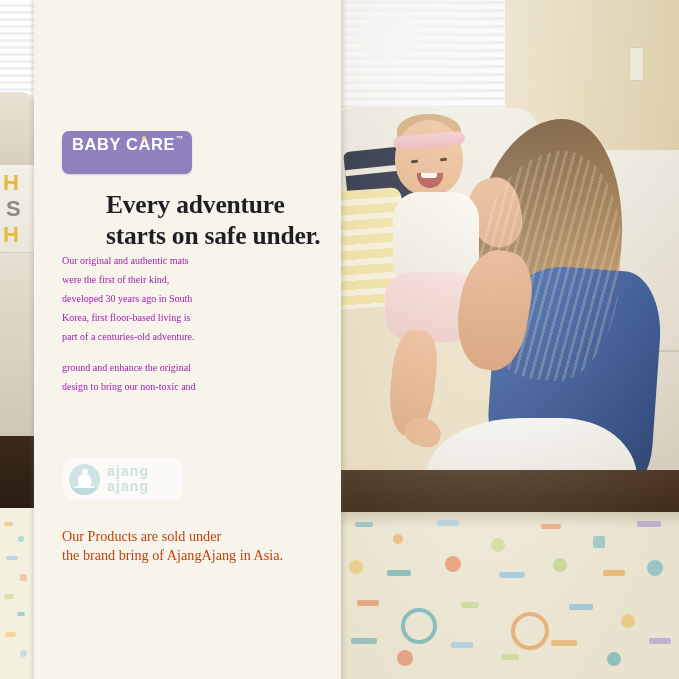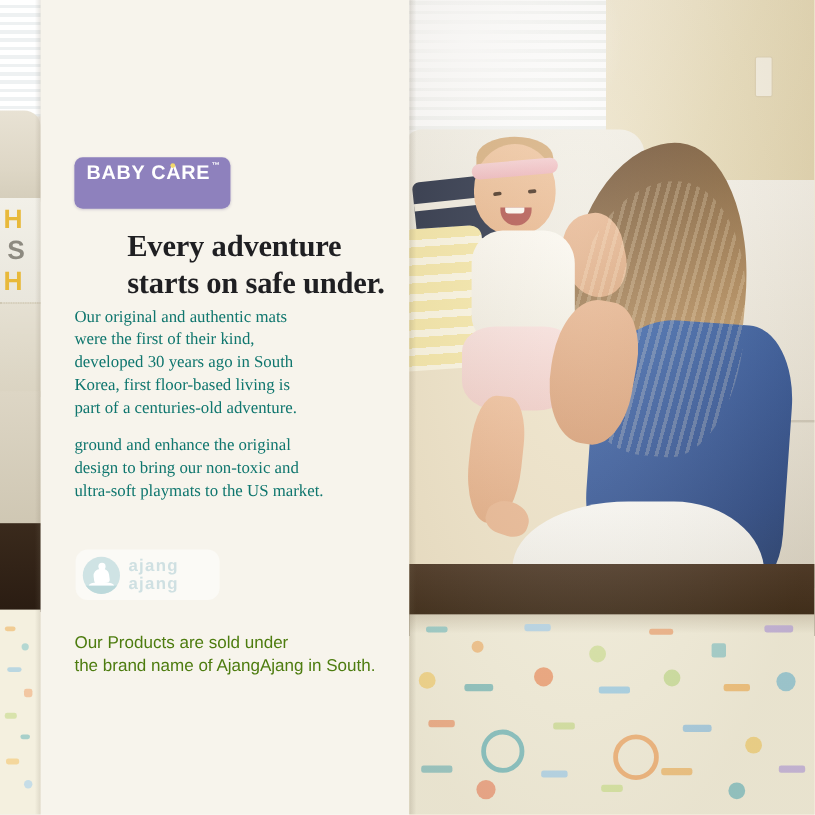--- a/index.html
+++ b/index.html
@@ -145,23 +145,23 @@
     letter-spacing: -0.2px;
   }
   .headline .hl-line { display: block; white-space: nowrap; margin-left: 44px; }
 
   
   .body-copy {
     position: absolute;
     left: 62px;
     width: 252px;
     font-family: "Liberation Serif", serif;
-    font-size: 14px;
+    font-size: 10px;
     line-height: 19px;
-    color: #0f766e;
+    color: #a21caf;
   }
   .para-1 { top: 241px; }
   .para-2 { top: 348px; }
   .body-copy .ln { display: block; white-space: nowrap; }
 
   
   .aj-logo {
     position: absolute;
     left: 63px;
     top: 458px;
@@ -217,24 +217,24 @@
     text-transform: lowercase;
   }
   .aj-words span { display: block; }
 
   
   .footer-copy {
     position: absolute;
     left: 62px;
     top: 513px;
     width: 256px;
-    font-family: Liberation Sans, sans-serif;
+    font-family: Liberation Serif, serif;
     font-size: 14.2px;
     line-height: 19px;
-    color: #4d7c0f;
+    color: #c2410c;
   }
   .footer-copy .ln { display: block; white-space: nowrap; }
 
   
   .photo {
     position: absolute;
     left: 341px; top: 0;
     width: 338px; height: 679px;
     overflow: hidden;
     background: #efe4c9;
@@ -456,39 +456,38 @@
     <span class="ln">Our original and authentic mats</span>
     <span class="ln">were the first of their kind,</span>
     <span class="ln">developed 30 years ago in South</span>
     <span class="ln">Korea, first floor-based living is</span>
     <span class="ln">part of a centuries-old adventure.</span>
   </p>
 
   <p class="body-copy para-2">
     <span class="ln">ground and enhance the original</span>
     <span class="ln">design to bring our non-toxic and</span>
-    <span class="ln">ultra-soft playmats to the US market.</span>
   </p>
 
   <div class="aj-logo">
     <div class="aj-mark">
       <i class="fig-head"></i>
       <i class="fig-body"></i>
       <i class="fig-base"></i>
       <i class="fig-wave"></i>
     </div>
     <div class="aj-words">
       <span>ajang</span>
       <span>ajang</span>
     </div>
   </div>
 
   <p class="footer-copy">
     <span class="ln">Our Products are sold under</span>
-    <span class="ln">the brand name of AjangAjang in South.</span>
+    <span class="ln">the brand bring of AjangAjang in Asia.</span>
   </p>
 
   <div class="photo">
     <div class="ph-wall"></div>
     <div class="ph-window"></div>
     <div class="ph-window-glow"></div>
     <div class="ph-outlet"></div>
     <div class="ph-sofa"></div>
     <div class="ph-sofa-right"></div>
     <div class="ph-sofa-seam"></div>

